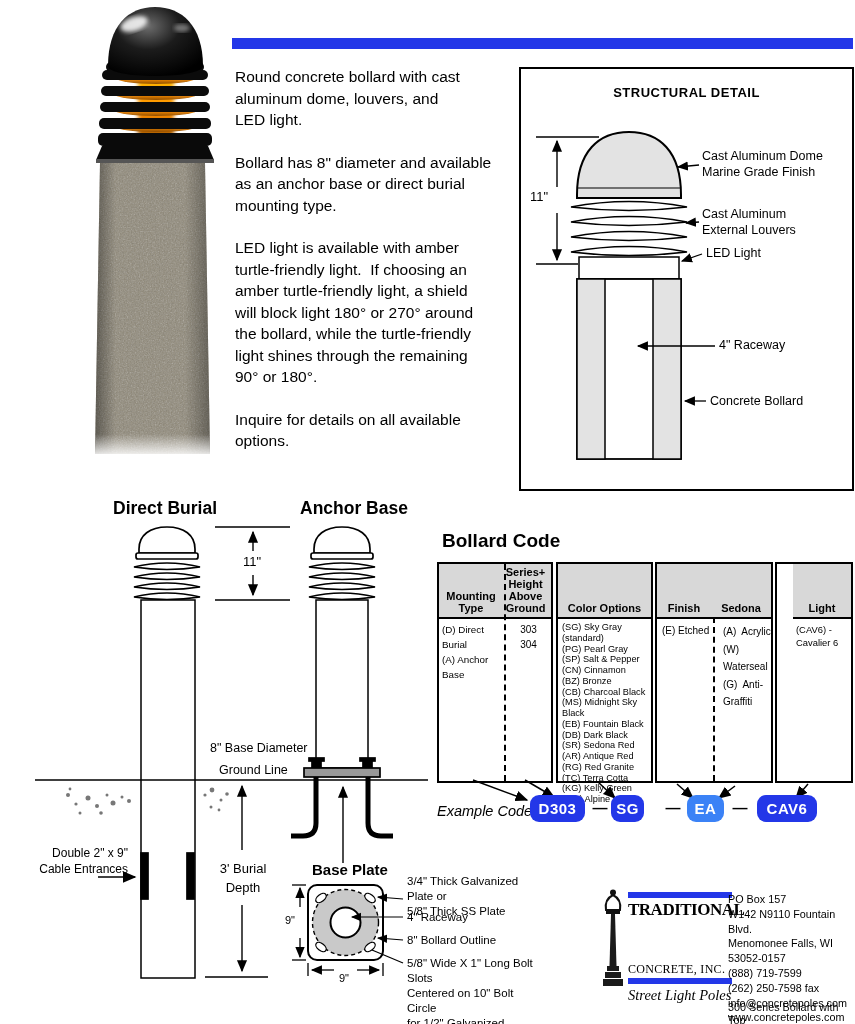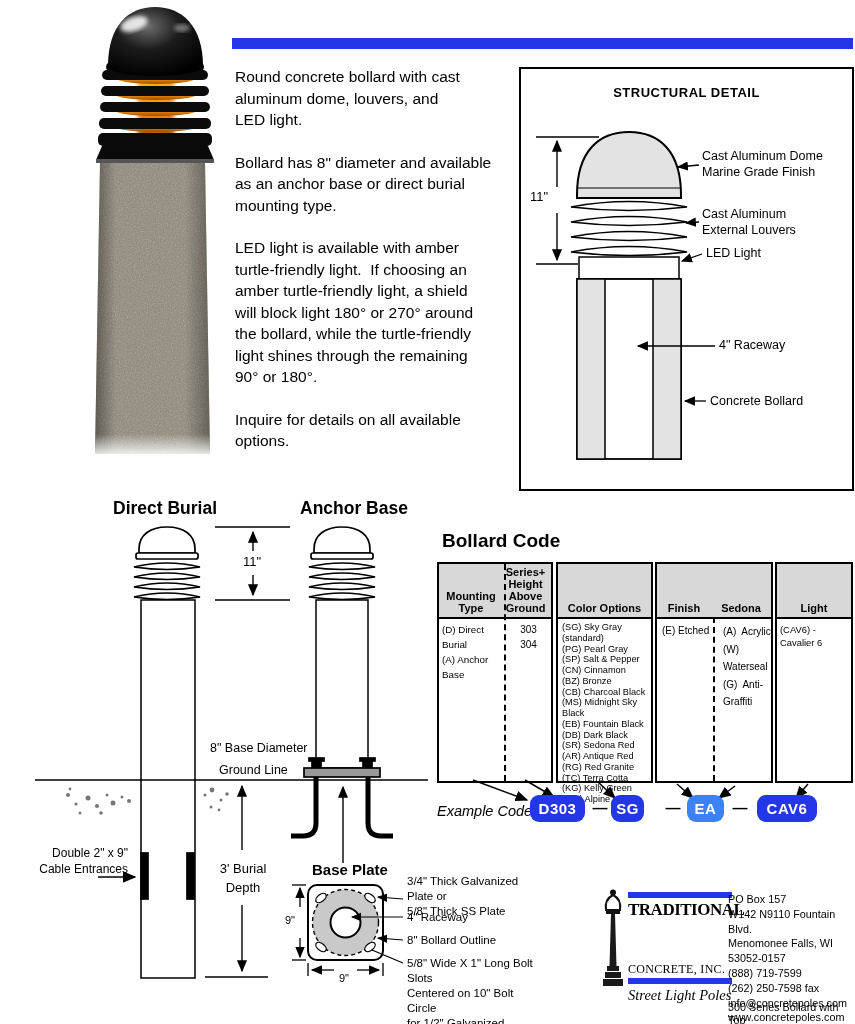--- a/index.html
+++ b/index.html
@@ -372,21 +372,21 @@
           </div>
         <div class="optlist" style="flex:1;padding:4px 0 0 7px;font-size:10px;line-height:17.5px;">
             <div>(A)&nbsp; Acrylic</div>
             <div>(W)&nbsp; Waterseal</div>
             <div>(G)&nbsp; Anti-Graffiti</div>
           </div>
       </div>
       <div class="vdash" style="left:56px;top:53px;bottom:0;"></div>
     </div>
 
-    <div class="cbox" style="left:338px;width:78px;">
+    <div class="cbox" style="left:338px;width:78px;padding-left:16px;">
       <div class="chdr">
           <div class="hcell" style="width:100%;">Light</div>
         </div>
       <div class="optlist" style="padding:4px 0 0 3px;font-size:9.4px;line-height:13px;">
           <div>(CAV6) - Cavalier 6</div>
         </div>
     </div>
 
     <svg class="abs" style="left:0;top:247px;" width="418" height="26" viewBox="0 0 418 26">
       <defs>

